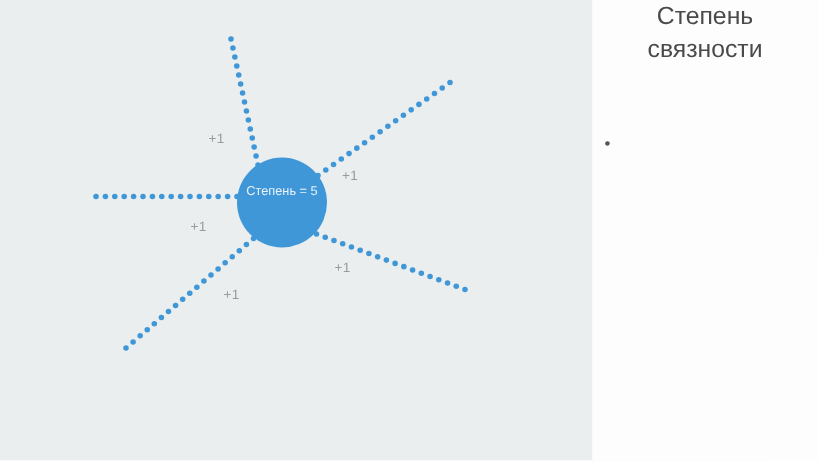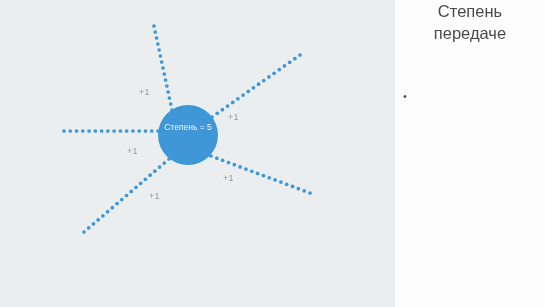--- a/index.html
+++ b/index.html
@@ -197,21 +197,21 @@
     <span class="plus-label" style="left: 139px; top: 87px;">+1</span>
     <span class="plus-label" style="left: 228px; top: 112px;">+1</span>
     <span class="plus-label" style="left: 127px; top: 146px;">+1</span>
     <span class="plus-label" style="left: 149px; top: 191px;">+1</span>
     <span class="plus-label" style="left: 223px; top: 173px;">+1</span>
   </div>
 
   <div id="text-panel">
     <h1 id="slide-title">
       <span>Степень</span><br>
-      <span>передаче</span>
+      <span>связности</span>
     </h1>
 
     <ul id="bullet-list">
       <li>
         <span class="bullet-dot">•</span>
       </li>
     </ul>
   </div>
 
 </div>

